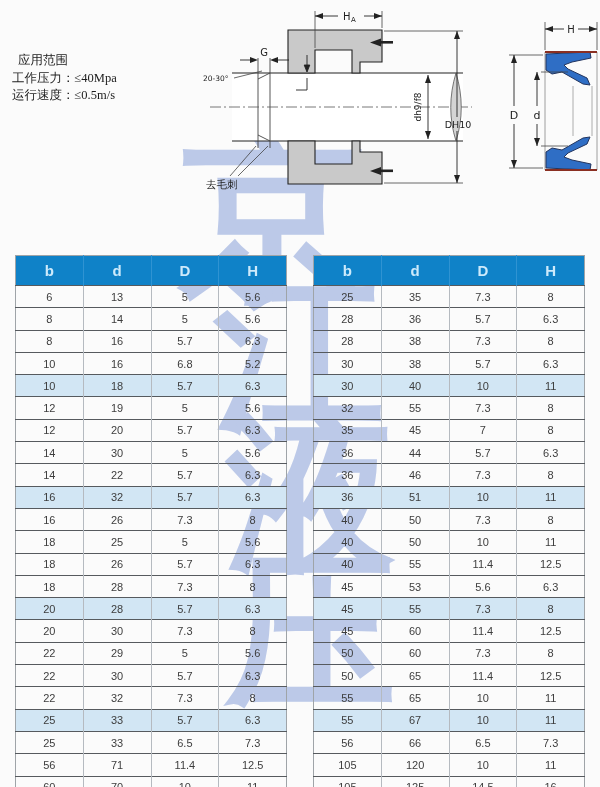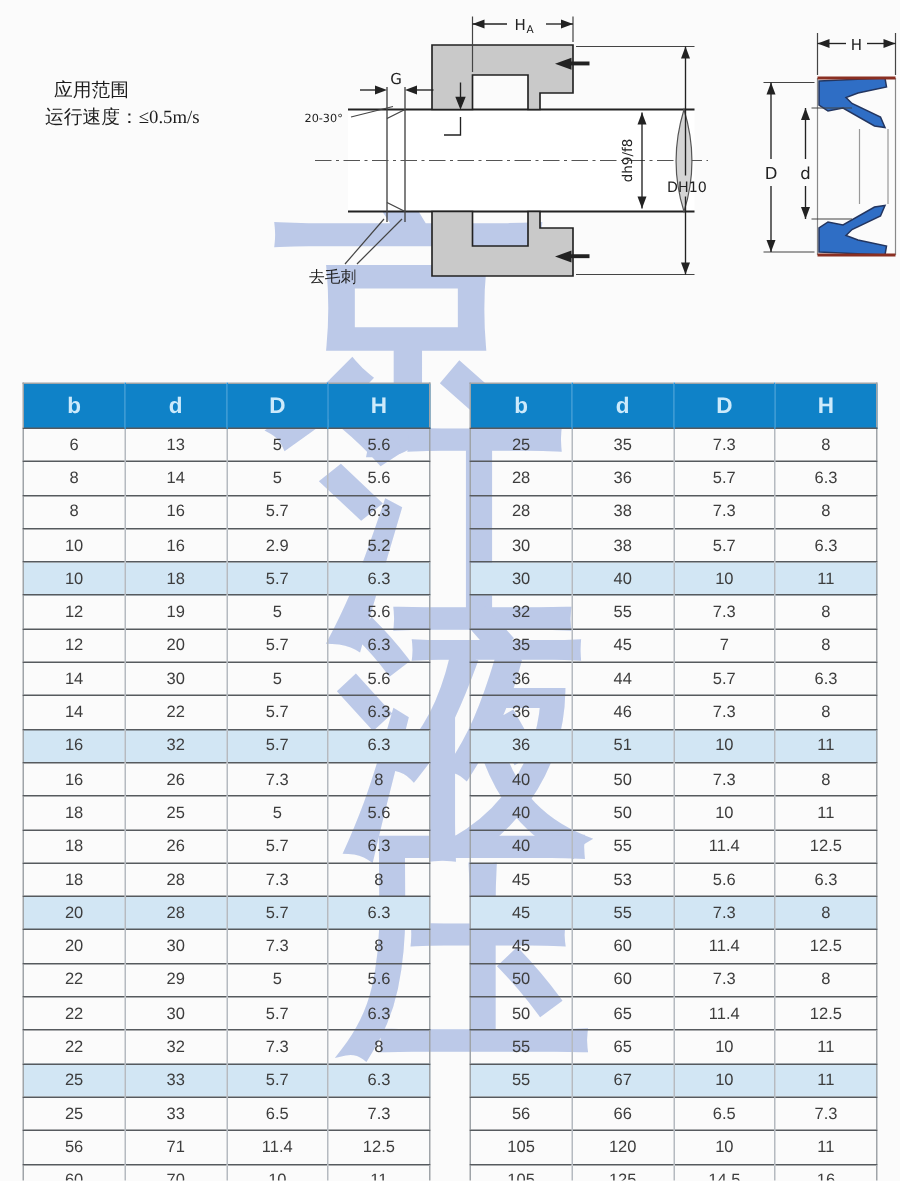--- a/index.html
+++ b/index.html
@@ -12,21 +12,21 @@
        color:var(--wm-color,#bcc9e8);
        font-family:"DejaVu Sans",sans-serif;line-height:1;}
   .wm0{left:178px;top:120px;font-size:188px;}
   .wm1{left:214px;top:268px;font-size:170px;}
   .wm2{left:226px;top:408px;font-size:170px;}
   .wm3{left:226px;top:548px;font-size:170px;}
 
   
   .specs{position:absolute;left:12px;top:52px;z-index:3;width:200px;
        font-family:"Liberation Serif","DejaVu Serif",serif;
-       font-size:12.5px;color:#1c1c1c;margin-left:18px;}
+       font-size:12.5px;color:#1c1c1c;}
   .specs div{height:17.5px;line-height:17.5px;white-space:nowrap;}
   .specs .title{padding-left:6px;}
 
   
   .drawing{position:absolute;left:0;top:0;z-index:2;}
   .dimtext{font-family:"DejaVu Sans",sans-serif;fill:#222;}
 
   
   .dtable{position:absolute;top:255px;z-index:2;width:272px;
        border-collapse:collapse;table-layout:fixed;
@@ -48,20 +48,21 @@
 
 <div class="watermark">
   <span class="wm0">京</span>
   <span class="wm1">江</span>
   <span class="wm2">液</span>
   <span class="wm3">压</span>
 </div>
 
 <div class="specs">
   <div class="title">应用范围</div>
+  <div>工作压力：≤40Mpa</div>
   <div>运行速度：≤0.5m/s</div>
 </div>
 
 <svg class="drawing" width="600" height="245" viewBox="0 0 600 245">
 
   <rect x="232" y="73" width="231" height="68" fill="#ffffff"></rect>
   <line x1="232" y1="73" x2="463" y2="73" stroke="#222" stroke-width="1.2"></line>
   <line x1="232" y1="141" x2="463" y2="141" stroke="#222" stroke-width="1.2"></line>
 
   <line x1="258" y1="58" x2="258" y2="148" stroke="#444" stroke-width="0.9"></line>
@@ -208,21 +209,21 @@
       </tr>
       <tr>
         <td>8</td>
         <td>16</td>
         <td>5.7</td>
         <td>6.3</td>
       </tr>
       <tr>
         <td>10</td>
         <td>16</td>
-        <td>2.9</td>
+        <td>6.8</td>
         <td>5.2</td>
       </tr>
       <tr class="hl">
         <td>10</td>
         <td>18</td>
         <td>5.7</td>
         <td>6.3</td>
       </tr>
       <tr>
         <td>12</td>

